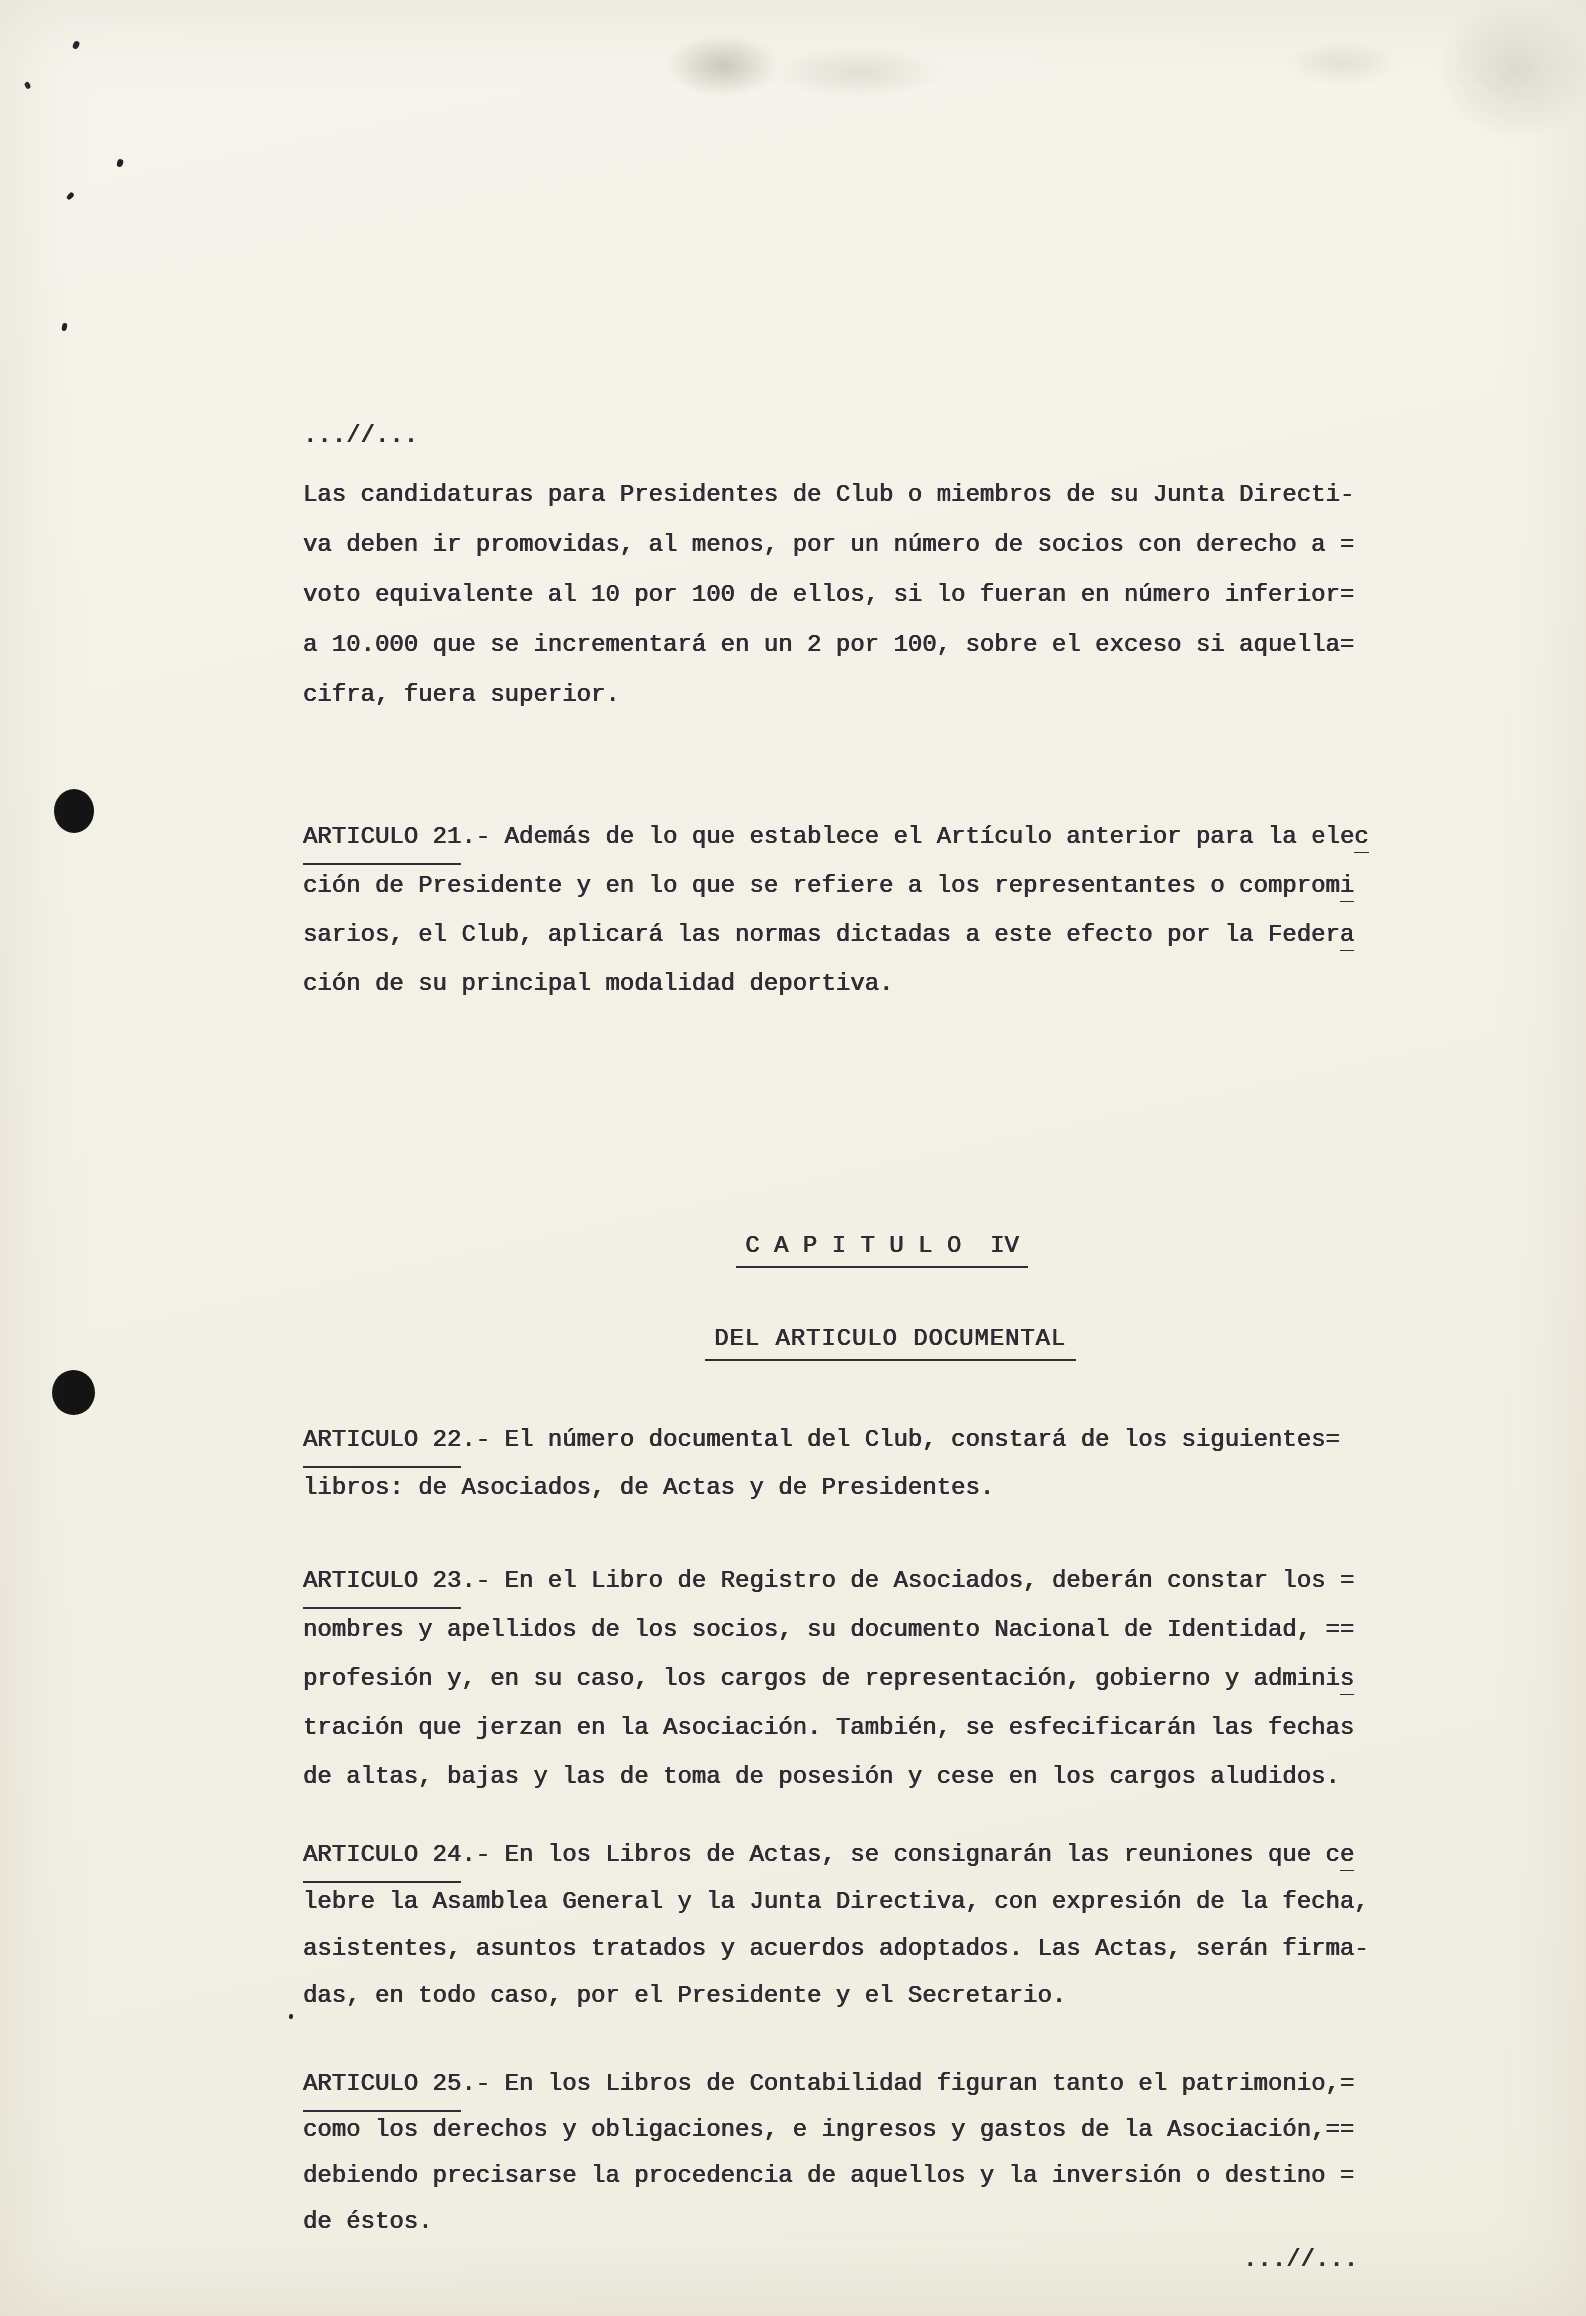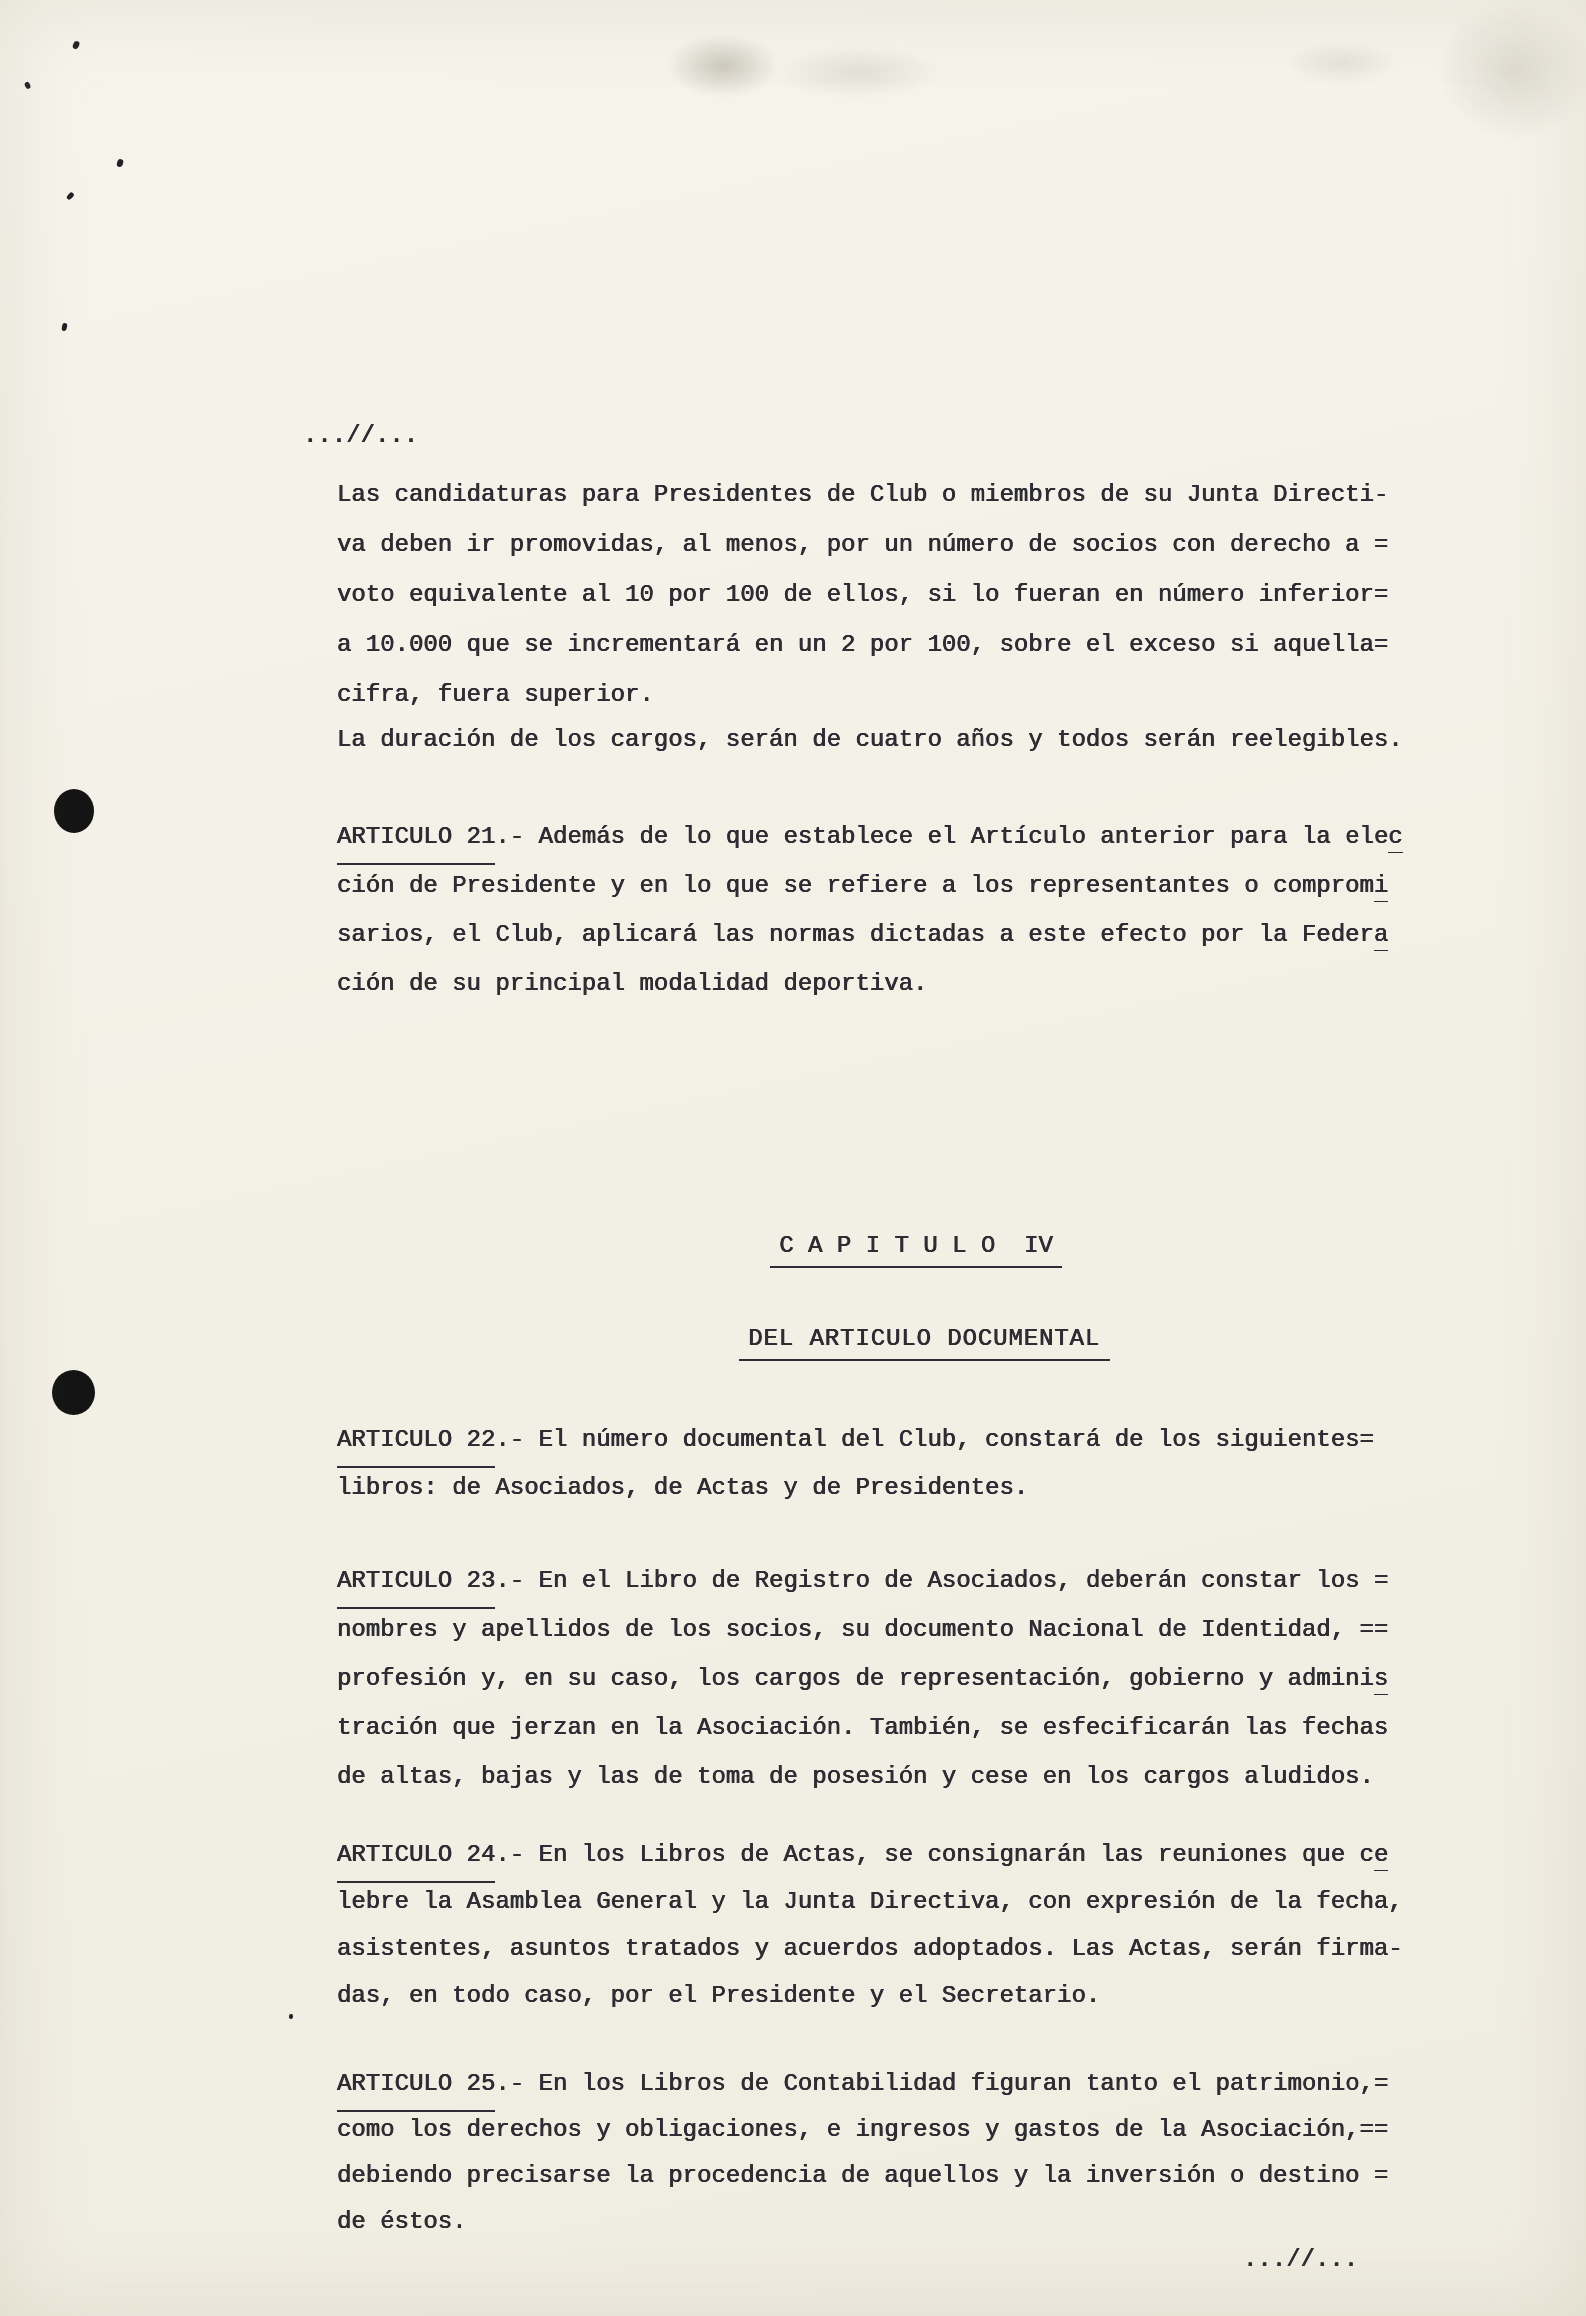--- a/index.html
+++ b/index.html
@@ -29,21 +29,21 @@
     pointer-events: none;
     box-shadow: inset 0 0 84px rgba(170,160,130,0.22);
   }
   
   .tblock {
     position: absolute;
     font-size: 24px;
     white-space: pre;
     text-shadow: 0.4px 0 currentColor, -0.3px 0 currentColor;
   }
-  .tl { height: inherit; margin-left: 34px; }
+  .tl { height: inherit; }
   
   .cont-top    { top: 411px;  left: 303px; line-height: 50px; }
   .para1       { top: 470px;  left: 303px; line-height: 50px; }
   .para2       { top: 715px;  left: 303px; line-height: 50px; }
   .art21       { top: 812px;  left: 303px; line-height: 49px; }
   .h1          { top: 1227px; left: 736px; line-height: 37px; }
   .h2          { top: 1320px; left: 705px; line-height: 37px; }
   .h2 span     { letter-spacing: 0.9px; }
   .art22       { top: 1416px; left: 303px; line-height: 48px; }
   .art23       { top: 1556px; left: 303px; line-height: 49px; }
@@ -105,21 +105,20 @@
   <div class="speck sp5"></div>
   <div class="speck sp6"></div>
 
   <div class="punch hole1"></div>
   <div class="punch hole2"></div>
 
   <div class="tblock cont-top">...//...</div>
 
   <div class="tblock para1"><div class="tl"><span>Las candidaturas para Presidentes de Club o miembros de su Junta Directi-</span></div><div class="tl"><span>va deben ir promovidas, al menos, por un número de socios con derecho a =</span></div><div class="tl"><span>voto equivalente al 10 por 100 de ellos, si lo fueran en número inferior=</span></div><div class="tl"><span>a 10.000 que se incrementará en un 2 por 100, sobre el exceso si aquella=</span></div><div class="tl"><span>cifra, fuera superior.</span></div></div>
 
-  <div class="tblock para2"><div class="tl"><span>La duración de los cargos, serán de cuatro años y todos serán reelegibles.</span></div></div>
 
   <div class="tblock art21"><div class="tl"><span class="u-art">ARTICULO 21</span><span>.- Además de lo que establece el Artículo anterior para la ele</span><span class="u-cont">c</span></div><div class="tl"><span>ción de Presidente y en lo que se refiere a los representantes o comprom</span><span class="u-cont">i</span></div><div class="tl"><span>sarios, el Club, aplicará las normas dictadas a este efecto por la Feder</span><span class="u-cont">a</span></div><div class="tl"><span>ción de su principal modalidad deportiva.</span></div></div>
 
   <div class="tblock h1"><div class="tl"><span class="u-head">C A P I T U L O  IV</span></div></div>
 
   <div class="tblock h2"><div class="tl"><span class="u-head">DEL ARTICULO DOCUMENTAL</span></div></div>
 
   <div class="tblock art22"><div class="tl"><span class="u-art">ARTICULO 22</span><span>.- El número documental del Club, constará de los siguientes=</span></div><div class="tl"><span>libros: de Asociados, de Actas y de Presidentes.</span></div></div>
 
   <div class="tblock art23"><div class="tl"><span class="u-art">ARTICULO 23</span><span>.- En el Libro de Registro de Asociados, deberán constar los =</span></div><div class="tl"><span>nombres y apellidos de los socios, su documento Nacional de Identidad, ==</span></div><div class="tl"><span>profesión y, en su caso, los cargos de representación, gobierno y admini</span><span class="u-cont">s</span></div><div class="tl"><span>tración que jerzan en la Asociación. También, se esfecificarán las fechas</span></div><div class="tl"><span>de altas, bajas y las de toma de posesión y cese en los cargos aludidos.</span></div></div>

